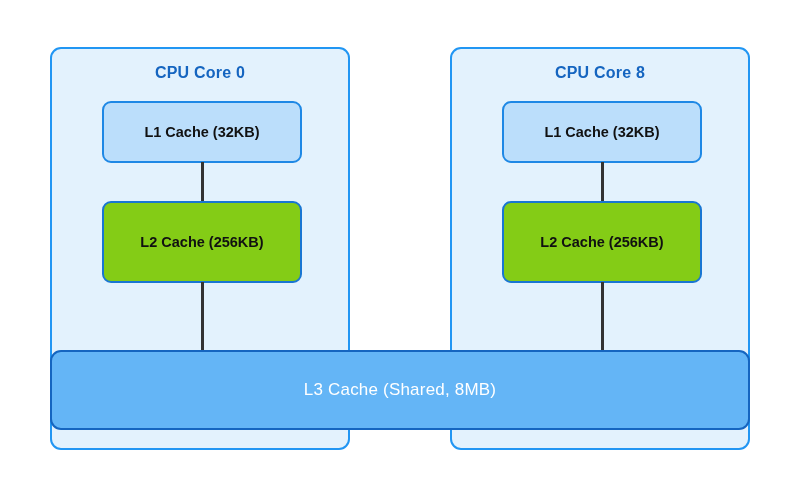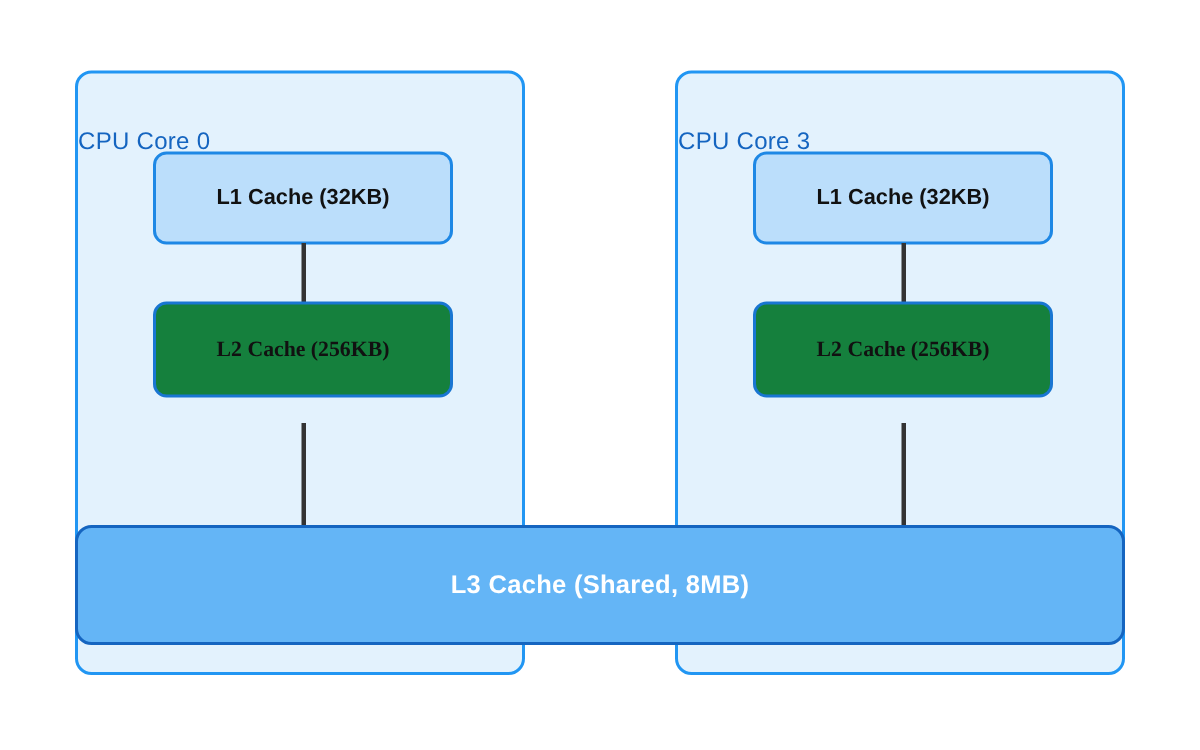--- a/index.html
+++ b/index.html
@@ -35,25 +35,25 @@
     width: 300px;
   }
   #core-panel-0 { left: 50px; }
   #core-panel-1 { left: 450px; }
 
   .core-title {
     position: absolute;
     left: 0;
     right: 0;
     top: 15px;
+    text-align: center;
     font-size: 16px;
-    font-weight: normal;
+    font-weight: bold;
     color: #1565c0;
     letter-spacing: 0.2px;
-    margin-top: 22px;
   }
 
   
   .cache-box {
     position: absolute;
     box-sizing: border-box;
     border-radius: 9px;
     display: flex;
     align-items: center;
     justify-content: center;
@@ -65,26 +65,25 @@
   .l1-box {
     width: 200px;
     height: 62px;
     left: 50px;
     top: 52px;
     background: #bbdefb;
     border: 2px solid #1e88e5;
   }
   .l2-box {
     width: 200px;
-    height: 64px;
+    height: 82px;
     left: 50px;
     top: 152px;
-    background: #15803d;
+    background: #84cc16;
     border: 2px solid #1976d2;
-    font-family: Liberation Serif, serif;
   }
 
   
   .connector {
     position: absolute;
     width: 3px;
     background: #333333;
   }
   .conn-l1-l2 {
     left: 149px;
@@ -116,21 +115,21 @@
     width: 700px;
     height: 80px;
     background: #64b5f6;
     border: 2px solid #1565c0;
     border-radius: 11px;
     display: flex;
     align-items: center;
     justify-content: center;
     color: #ffffff;
     font-size: 17px;
-    font-weight: bold;
+    font-weight: normal;
     letter-spacing: 0.2px;
   }
 </style>
 </head>
 <body>
 
 <div id="diagram-canvas">
 
   <div class="core-panel" id="core-panel-0">
     <div class="core-title">CPU Core 0</div>
@@ -144,21 +143,21 @@
     <div class="line-label">Line: 64B</div>
 
     <div class="cache-box l2-box">
       <span>L2 Cache (256KB)</span>
     </div>
 
     <div class="connector conn-l2-l3"></div>
   </div>
 
   <div class="core-panel" id="core-panel-1">
-    <div class="core-title">CPU Core 3</div>
+    <div class="core-title">CPU Core 8</div>
 
     <div class="cache-box l1-box">
       <span>L1 Cache (32KB)</span>
     </div>
 
     <div class="connector conn-l1-l2"></div>
 
     <div class="line-label">Line: 64B</div>
 
     <div class="cache-box l2-box">

